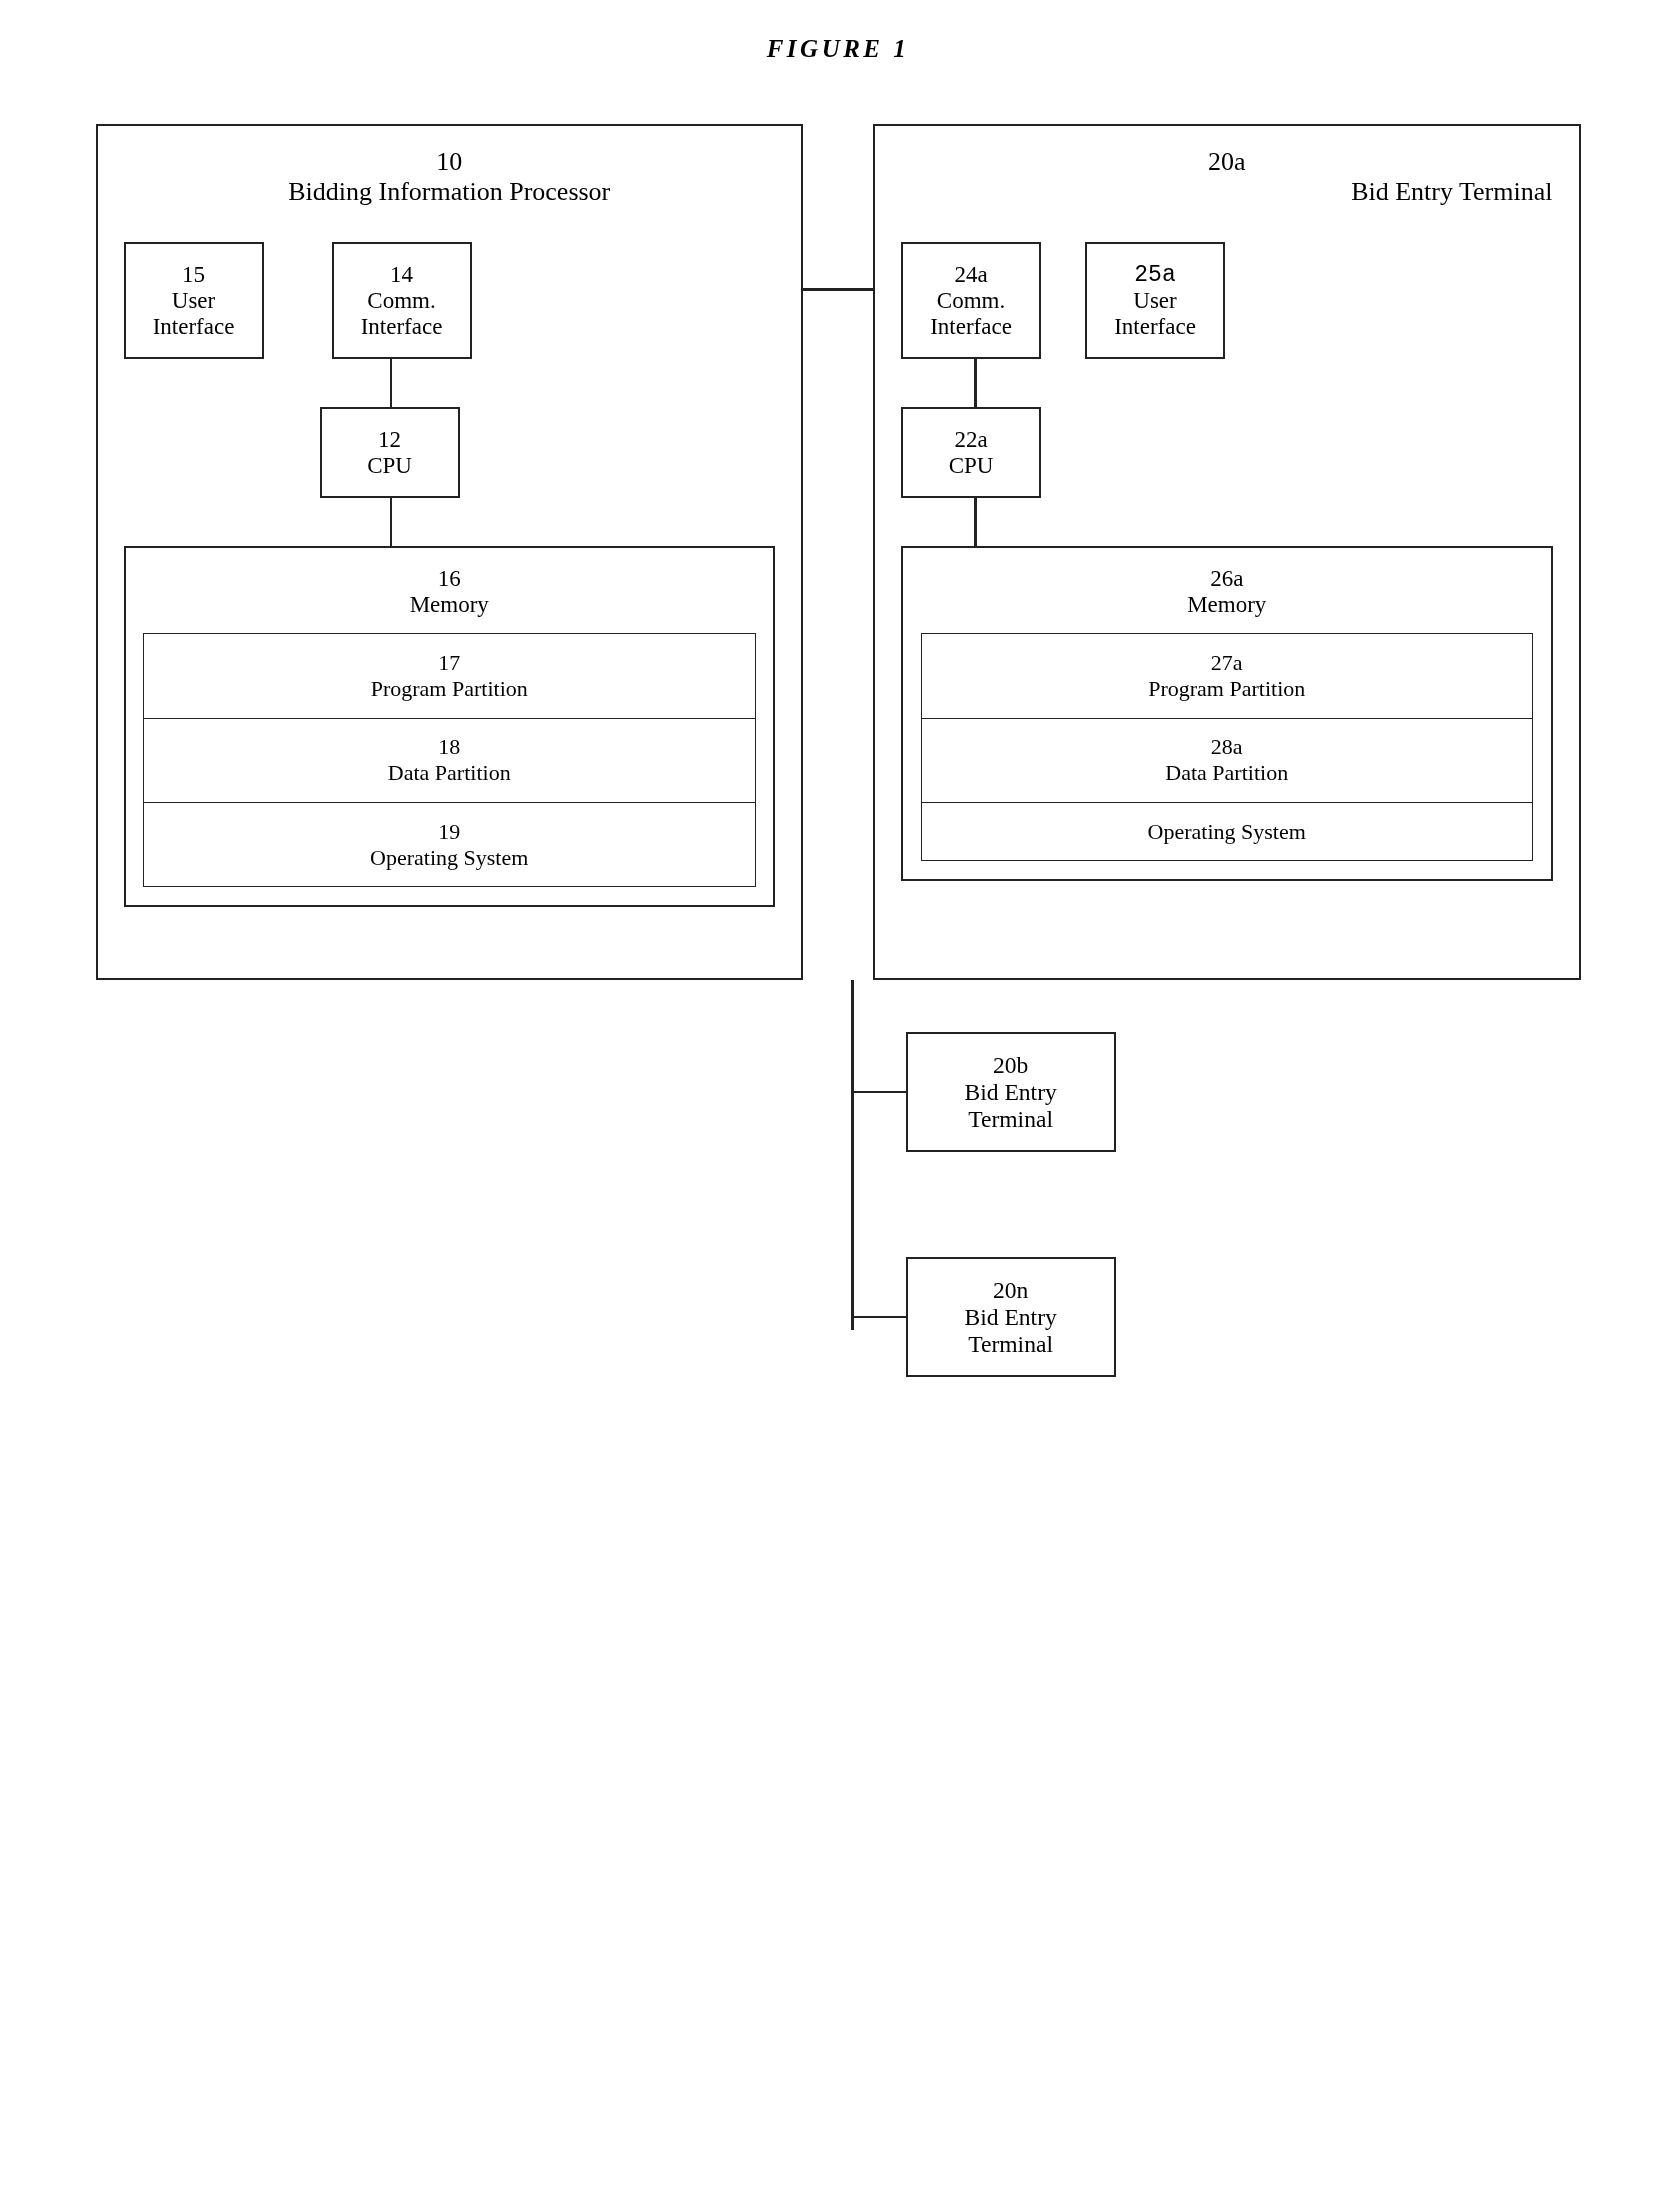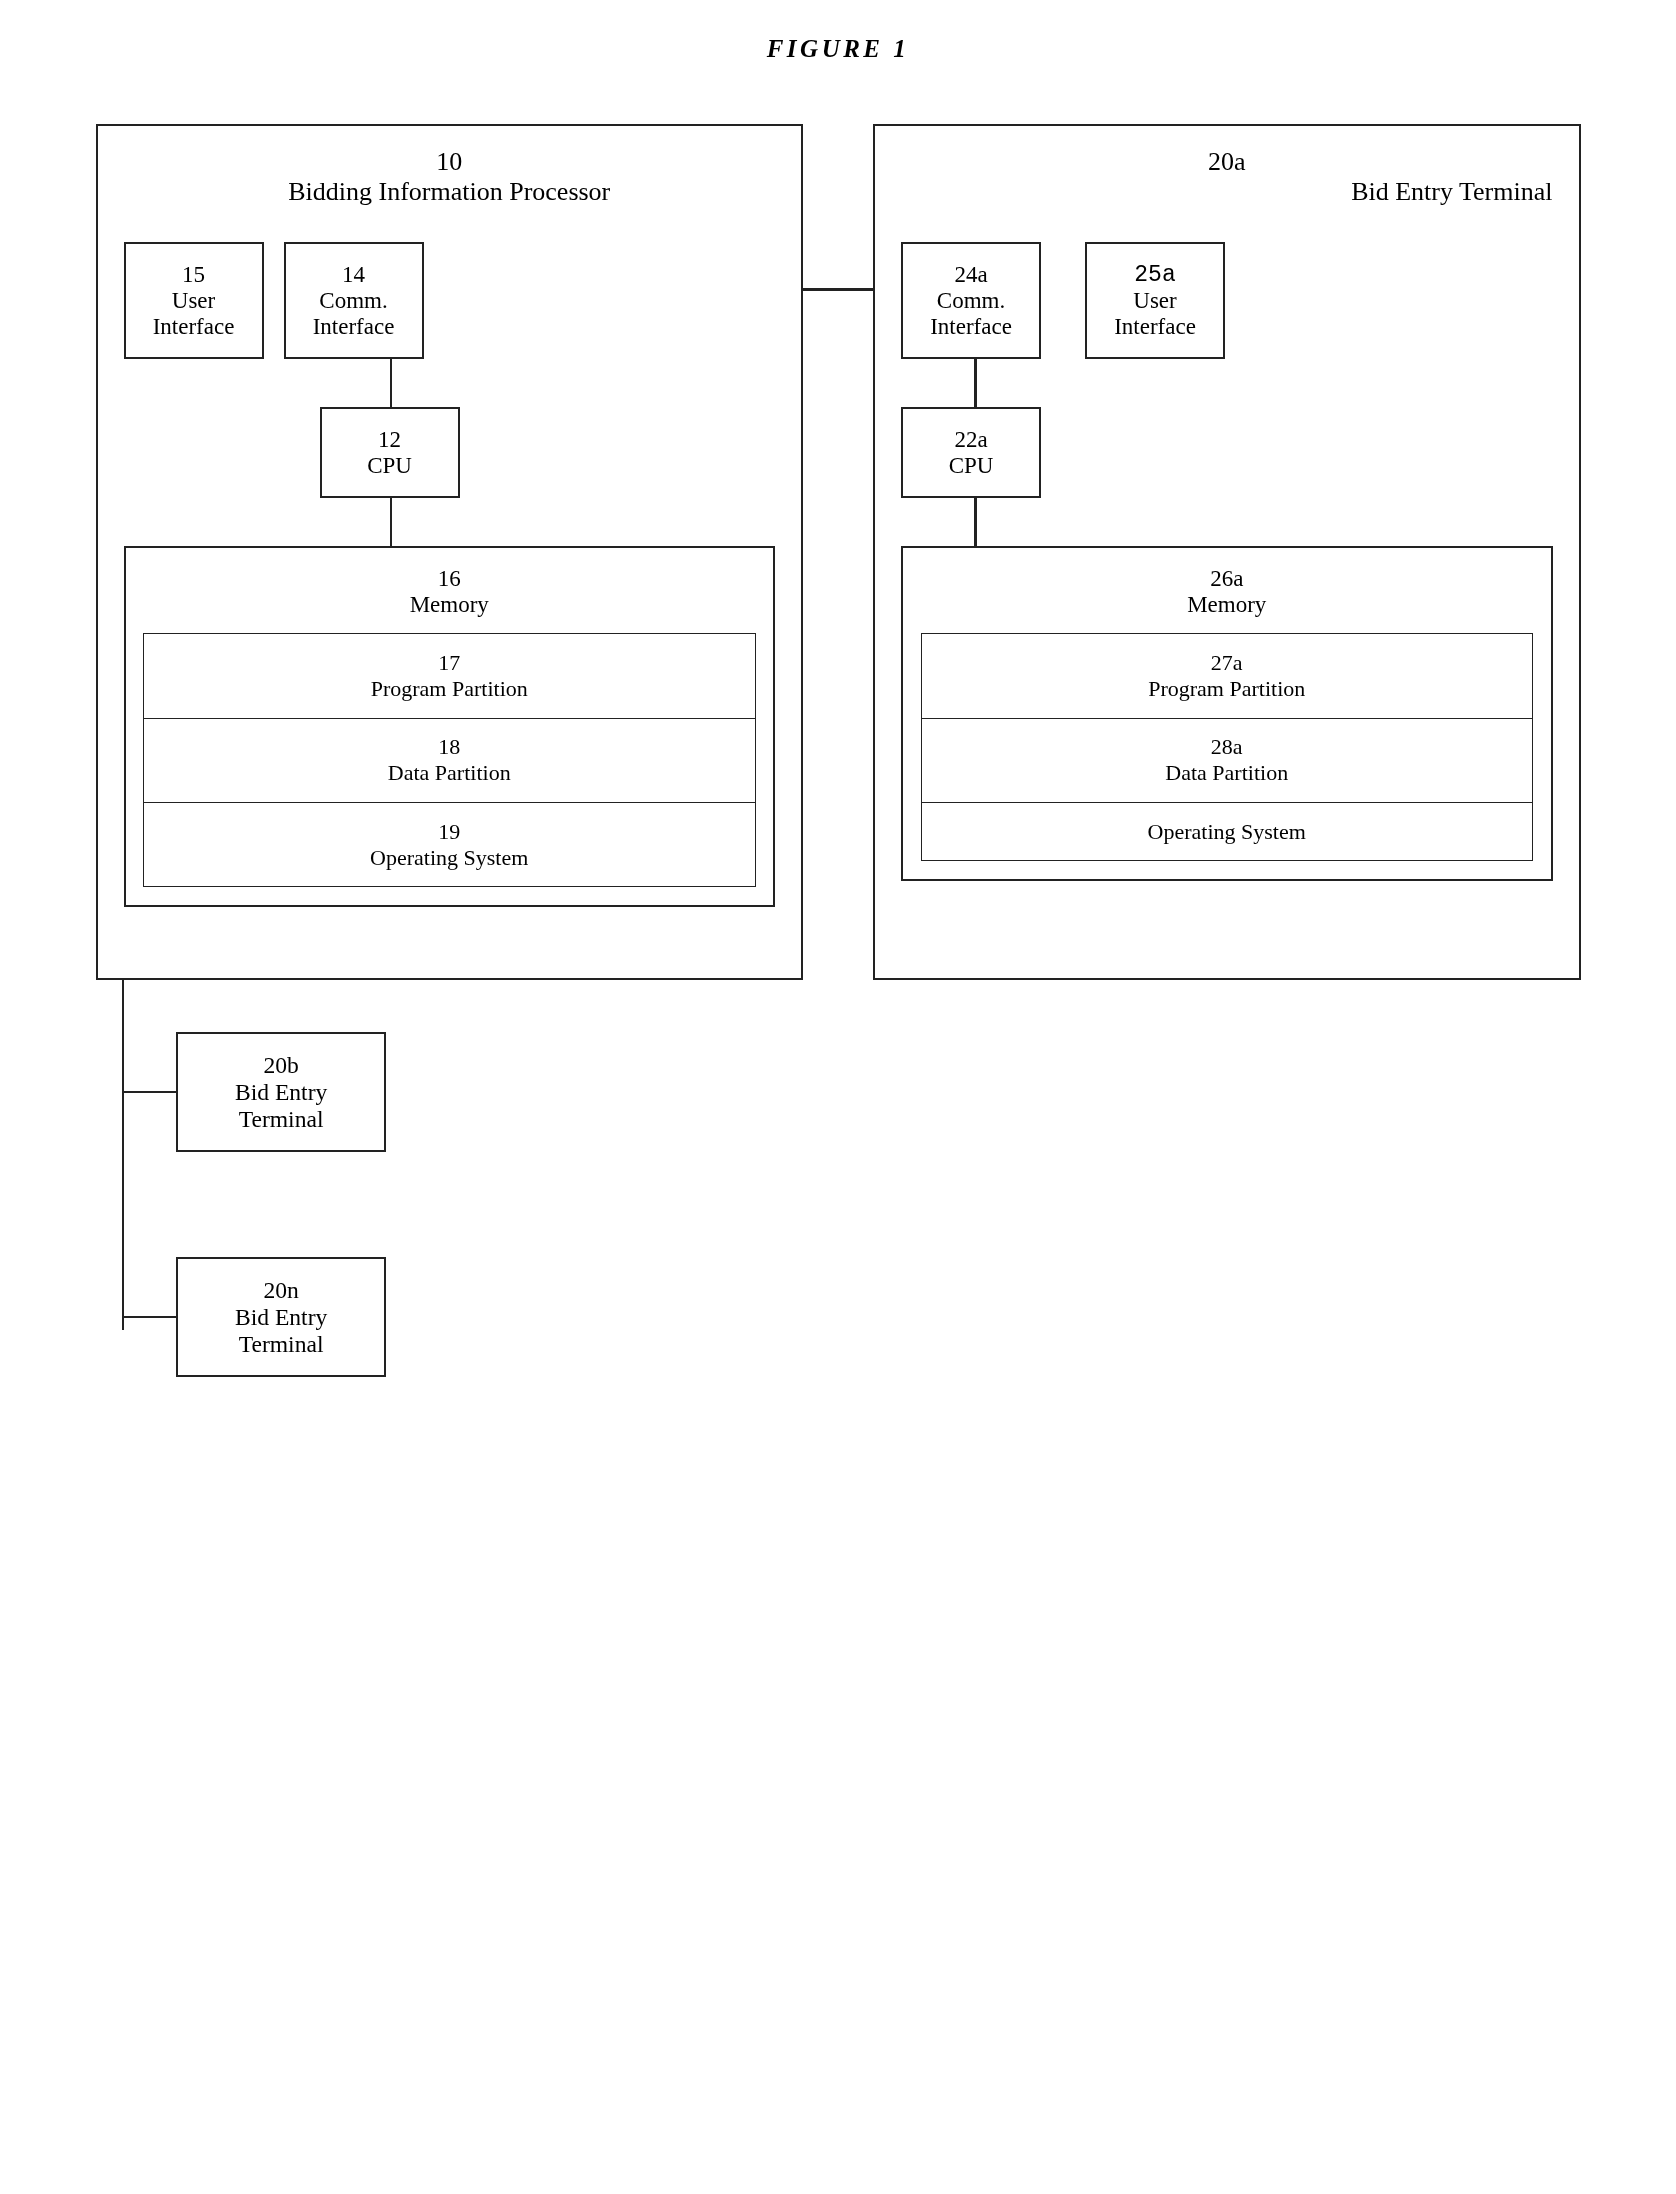--- a/index.html
+++ b/index.html
@@ -45,21 +45,21 @@
 
   <div style="position:relative; width:100%; display:flex; flex-direction:row; gap:70px; align-items:flex-start;">
 
     <div style="flex:1; border:2.6px solid #222; padding:21px 26px 35px 26px; position:relative; min-height:856px;">
 
       <div style="text-align:center; margin-bottom:35px;">
         <span style="display:block; font-size:26px;">10</span>
         <span style="display:block; font-size:26px;">Bidding Information Processor</span>
       </div>
 
-      <div style="display:flex; flex-direction:row; gap:20px; align-items:flex-start; margin-bottom:0;">
+      <div style="display:flex; flex-direction:row; gap:68px; align-items:flex-start; margin-bottom:0;">
 
         <div style="border:2.2px solid #222; padding:17.5px 24.5px; text-align:center; min-width:140px;">
           <span style="display:block; font-size:23px;">15</span>
           <span style="display:block; font-size:23px;">User<br>Interface</span>
         </div>
 
         <div style="border:2.2px solid #222; padding:17.5px 24.5px; text-align:center; min-width:140px;">
           <span style="display:block; font-size:23px;">14</span>
           <span style="display:block; font-size:23px;">Comm.<br>Interface</span>
         </div>
@@ -150,21 +150,21 @@
           <span style="display:block; font-size:22px;">Operating System</span>
         </div>
       </div>
     </div>
 
     <div style="position:absolute; height:2.6px; background:#222; top:164px; left:50%; transform:translateX(-50%); width:70px;"></div>
   </div>
 
   <div style="position:relative; width:100%; margin-top:0;">
 
-    <div style="display:flex; flex-direction:column; width:100%;">
+    <div style="display:flex; flex-direction:row; width:100%;">
 
       <div style="flex:1;"></div>
 
       <div style="flex:1; display:flex; flex-direction:column; align-items:flex-start; padding-left:26px; position:relative;">
 
         <div style="position:relative; margin-top:0;">
 
           <div style="display:flex; flex-direction:row; align-items:flex-start; position:relative;">
 
             <div style="position:relative; display:flex; flex-direction:column; align-items:center;">

